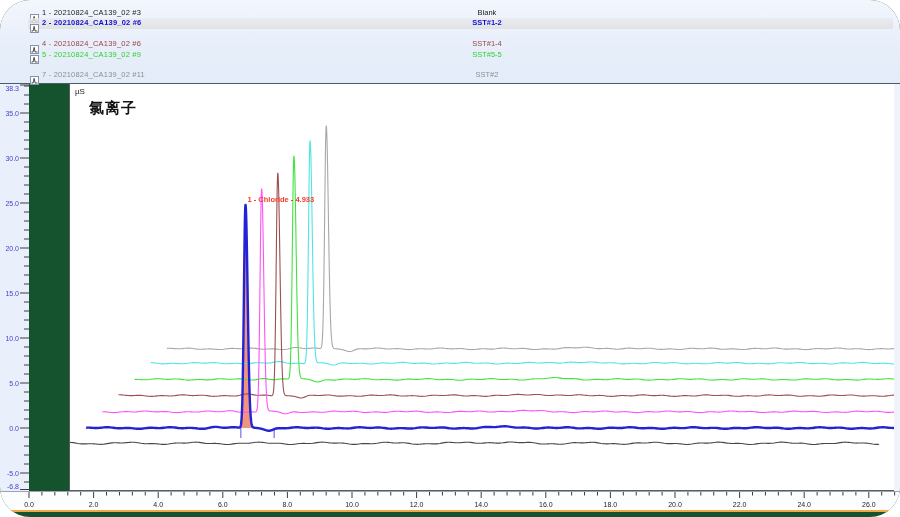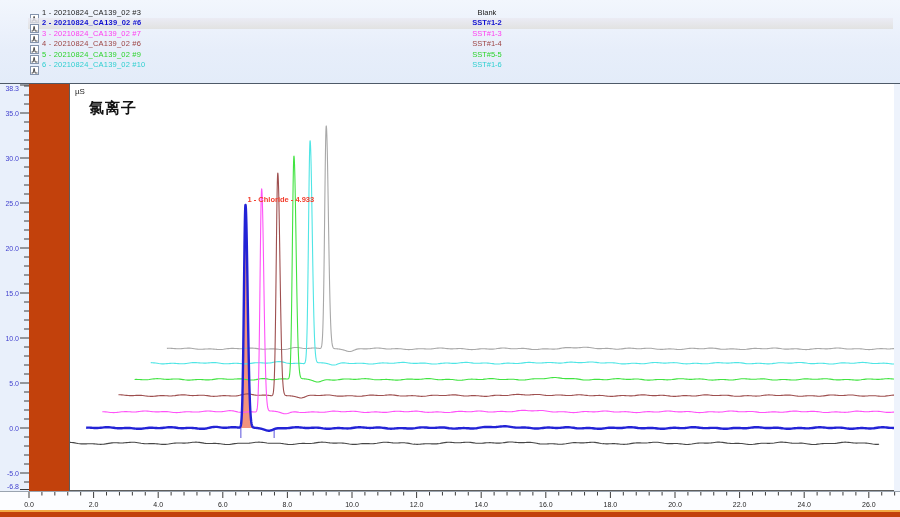--- a/index.html
+++ b/index.html
@@ -1,18 +1,18 @@
 <!DOCTYPE html>
 <html><head>
 <meta charset="utf-8">
 <style>
   html,body { margin:0; padding:0; background:#ffffff; }
   .app {
     position:relative; width:900px; height:517px; overflow:hidden;
-    background:#c2410c; font-family:"Liberation Sans", sans-serif;
+    background:#14532d; font-family:"Liberation Sans", sans-serif;border-radius:30px;
     -webkit-font-smoothing:antialiased;
   }
   
   .legend-pane {
     position:absolute; left:0; top:0; width:900px; height:84px;
     background:linear-gradient(180deg,#f2f6fd 0%, #e7eefa 60%, #e3ecf9 100%);
     border-bottom:1px solid #4e5a68;
     box-sizing:border-box;
   }
   .legend-row { position:absolute; left:0; width:900px; height:10.4px; }
@@ -77,59 +77,49 @@
       <div class="legend-row selected" style="top: 18.4px;">
       <span class="legend-icon">
         <svg width="9" height="9">
           <rect x="0.5" y="0.5" width="8" height="8" fill="#ffffff" stroke="#8494ad" stroke-width="1"></rect>
           <path d="M1.5,7 L3.1,7 L4.1,2.4 L5.1,7 L7.5,7" stroke="#222" fill="none" stroke-width="0.8"></path>
         </svg>
       </span>
       <span class="legend-name" style="color: rgb(15, 15, 208); text-align: center;">2 - 20210824_CA139_02 #6</span>
       <span class="legend-sample" style="color: rgb(15, 15, 208);">SST#1-2</span>
     </div>
-      <div class="legend-row" style="top: 28.8px;">
-      <span class="legend-icon">
-        <svg width="9" height="9">
-          <rect x="0.5" y="0.5" width="8" height="8" fill="#ffffff" stroke="#8494ad" stroke-width="1"></rect>
-          <path d="M1.5,7 L3.1,7 L4.1,2.4 L5.1,7 L7.5,7" stroke="#222" fill="none" stroke-width="0.8"></path>
-        </svg>
-      </span>
-      <span class="legend-name" style="color: rgb(255, 60, 240);">3 - 20210824_CA139_02 #7</span>
-      <span class="legend-sample" style="color: rgb(255, 60, 240);">SST#1-3</span>
-    </div>
       <div class="legend-row" style="top: 39.2px;">
       <span class="legend-icon">
         <svg width="9" height="9">
           <rect x="0.5" y="0.5" width="8" height="8" fill="#ffffff" stroke="#8494ad" stroke-width="1"></rect>
           <path d="M1.5,7 L3.1,7 L4.1,2.4 L5.1,7 L7.5,7" stroke="#222" fill="none" stroke-width="0.8"></path>
         </svg>
       </span>
       <span class="legend-name" style="color: rgb(156, 67, 67);">4 - 20210824_CA139_02 #6</span>
       <span class="legend-sample" style="color: rgb(156, 67, 67);">SST#1-4</span>
     </div>
       <div class="legend-row" style="top: 49.6px;">
       <span class="legend-icon">
         <svg width="9" height="9">
           <rect x="0.5" y="0.5" width="8" height="8" fill="#ffffff" stroke="#8494ad" stroke-width="1"></rect>
           <path d="M1.5,7 L3.1,7 L4.1,2.4 L5.1,7 L7.5,7" stroke="#222" fill="none" stroke-width="0.8"></path>
         </svg>
       </span>
       <span class="legend-name" style="color: rgb(44, 212, 44);">5 - 20210824_CA139_02 #9</span>
       <span class="legend-sample" style="color: rgb(44, 212, 44);">SST#5-5</span>
     </div>
-      <div class="legend-row" style="top: 60px;">
-      <span class="legend-icon">
-        <svg width="9" height="9">
-          <rect x="0.5" y="0.5" width="8" height="8" fill="#ffffff" stroke="#8494ad" stroke-width="1"></rect>
-          <path d="M1.5,7 L3.1,7 L4.1,2.4 L5.1,7 L7.5,7" stroke="#222" fill="none" stroke-width="0.8"></path>
-        </svg>
-      </span>
-      <span class="legend-name" style="color: rgb(47, 208, 208);">6 - 20210824_CA139_02 #10</span>
-      <span class="legend-sample" style="color: rgb(47, 208, 208);">SST#1-6</span>
+      <div class="legend-row" style="top: 70.4px;">
+      <span class="legend-icon">
+        <svg width="9" height="9">
+          <rect x="0.5" y="0.5" width="8" height="8" fill="#ffffff" stroke="#8494ad" stroke-width="1"></rect>
+          <path d="M1.5,7 L3.1,7 L4.1,2.4 L5.1,7 L7.5,7" stroke="#222" fill="none" stroke-width="0.8"></path>
+        </svg>
+      </span>
+      <span class="legend-name" style="color: rgb(143, 143, 143);">7 - 20210824_CA139_02 #11</span>
+      <span class="legend-sample" style="color: rgb(143, 143, 143);">SST#2</span>
     </div>
     </div>
 
   <div class="y-ruler">
     <svg id="yRulerSvg" width="29" height="407">
         <line x1="24" y1="398" x2="29" y2="398" stroke="#3c3c3c" stroke-width="1"></line>
         <line x1="24" y1="380" x2="29" y2="380" stroke="#3c3c3c" stroke-width="1"></line>
         <line x1="24" y1="371" x2="29" y2="371" stroke="#3c3c3c" stroke-width="1"></line>
         <line x1="24" y1="362" x2="29" y2="362" stroke="#3c3c3c" stroke-width="1"></line>
         <line x1="24" y1="353" x2="29" y2="353" stroke="#3c3c3c" stroke-width="1"></line>

